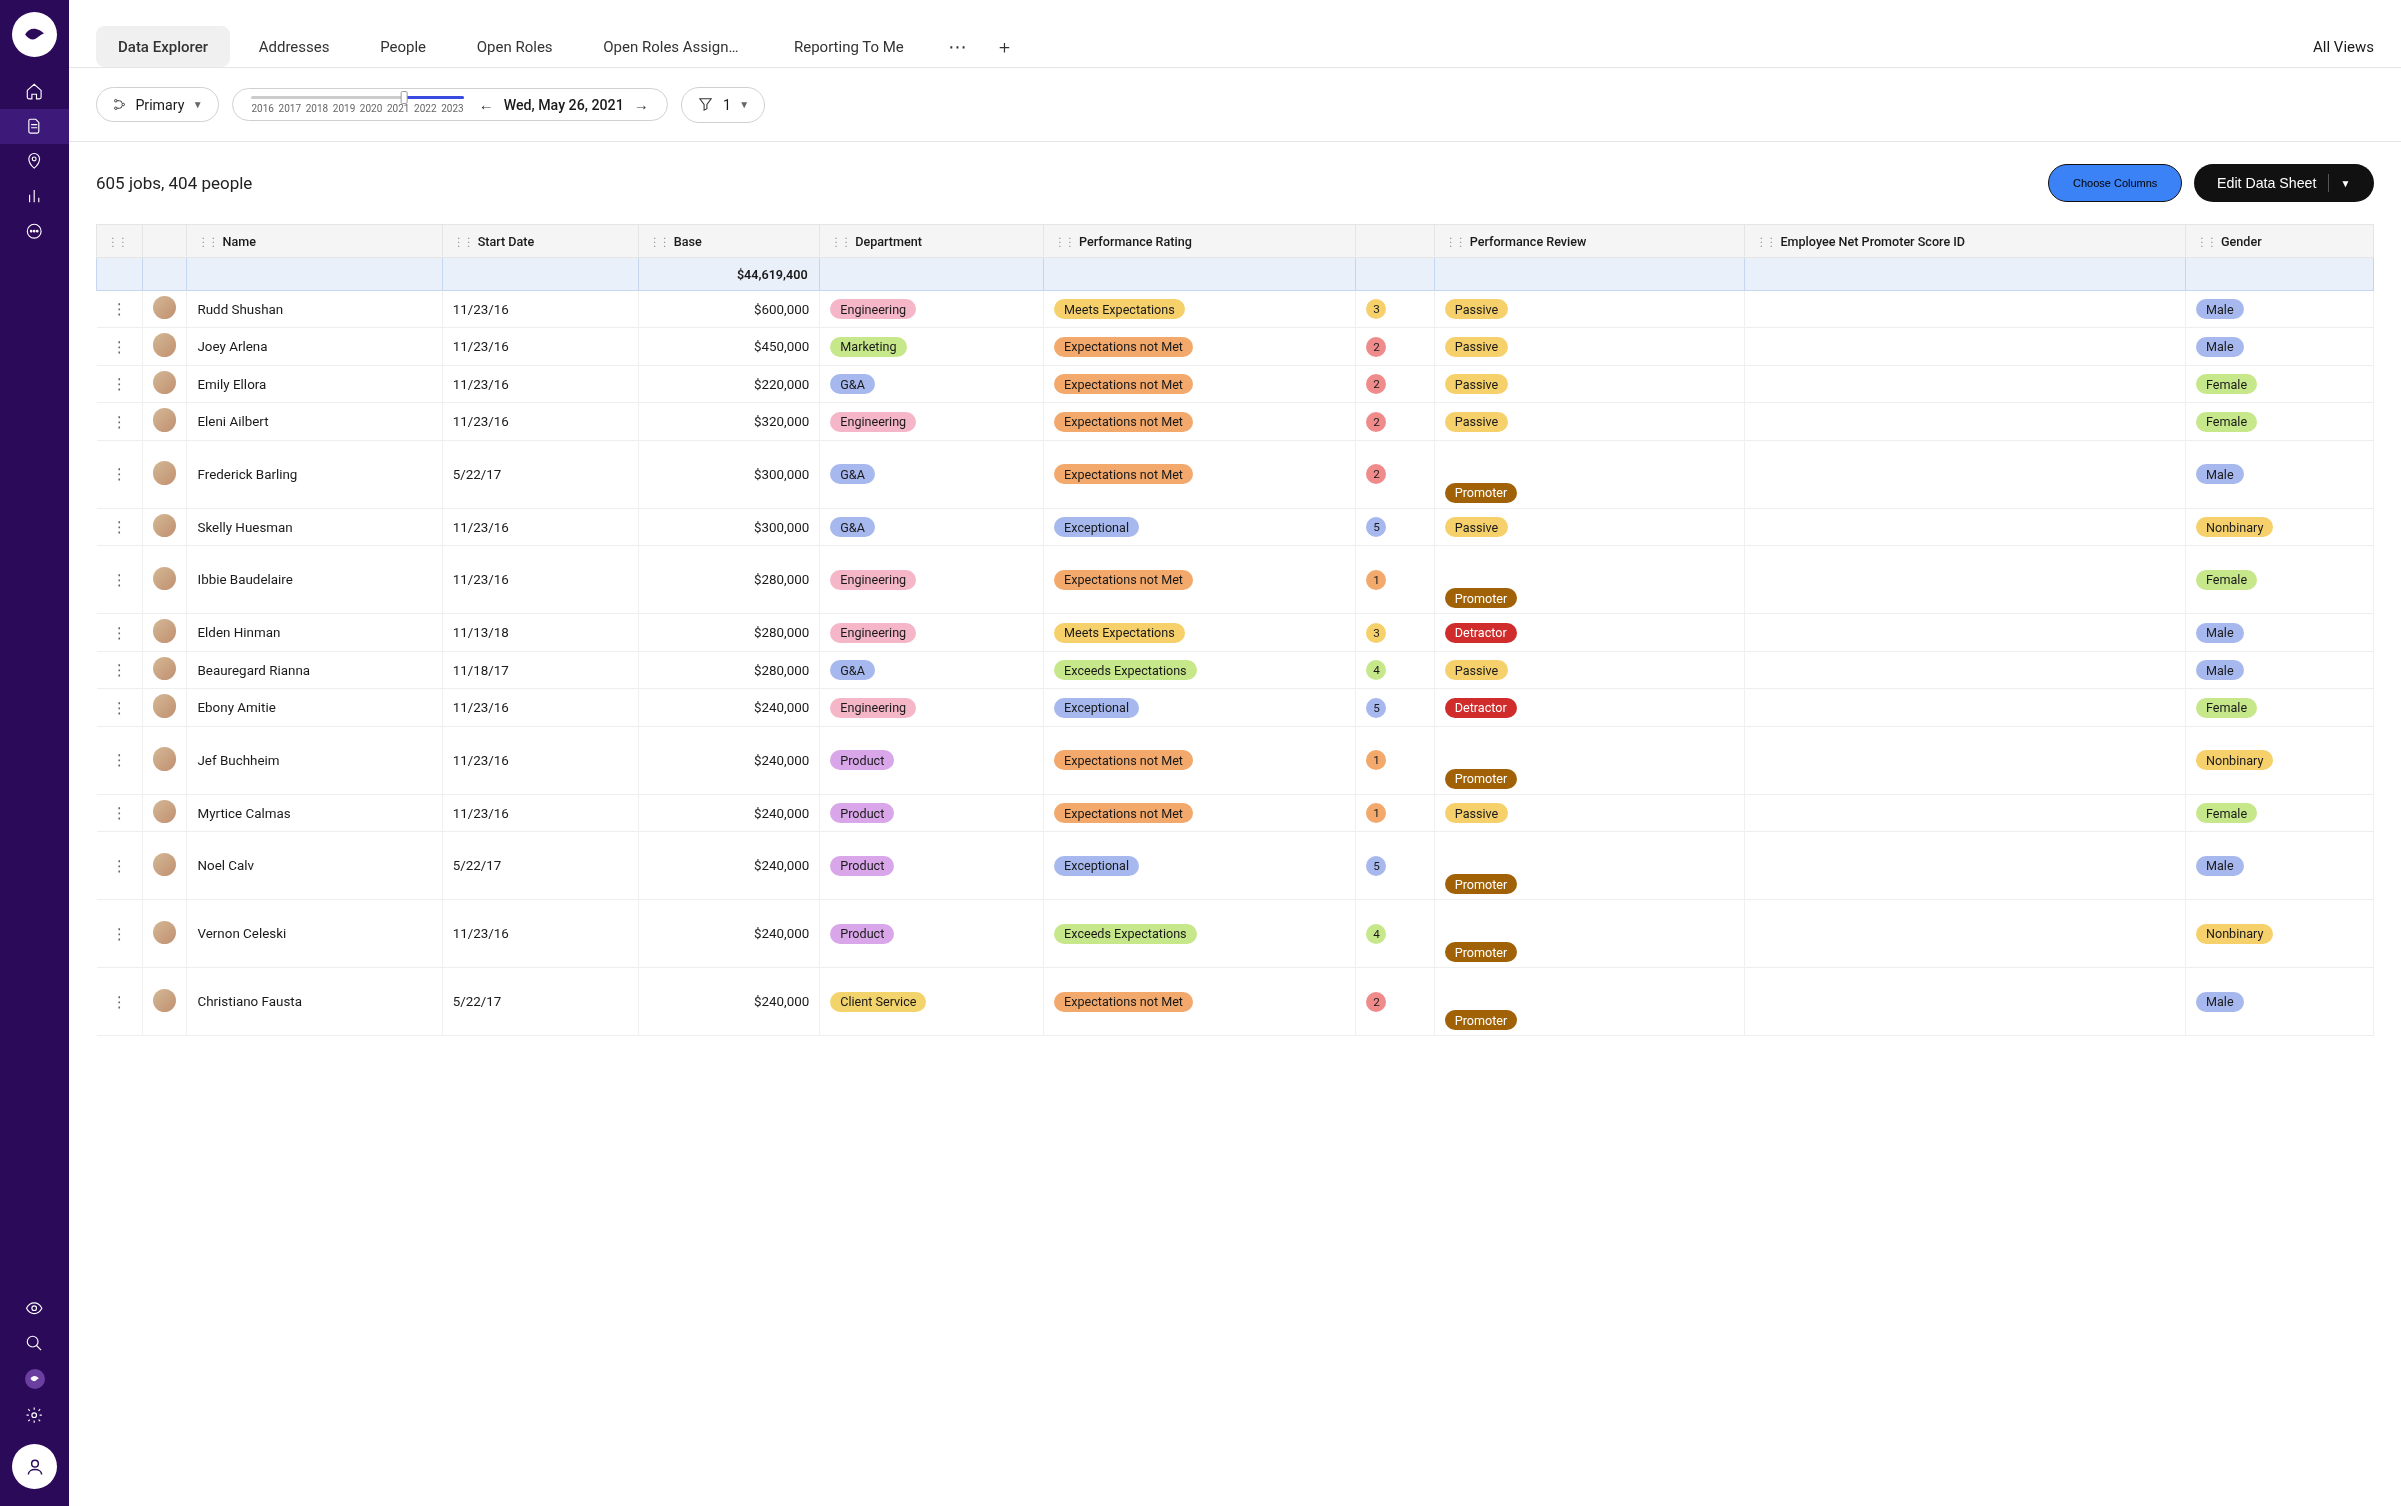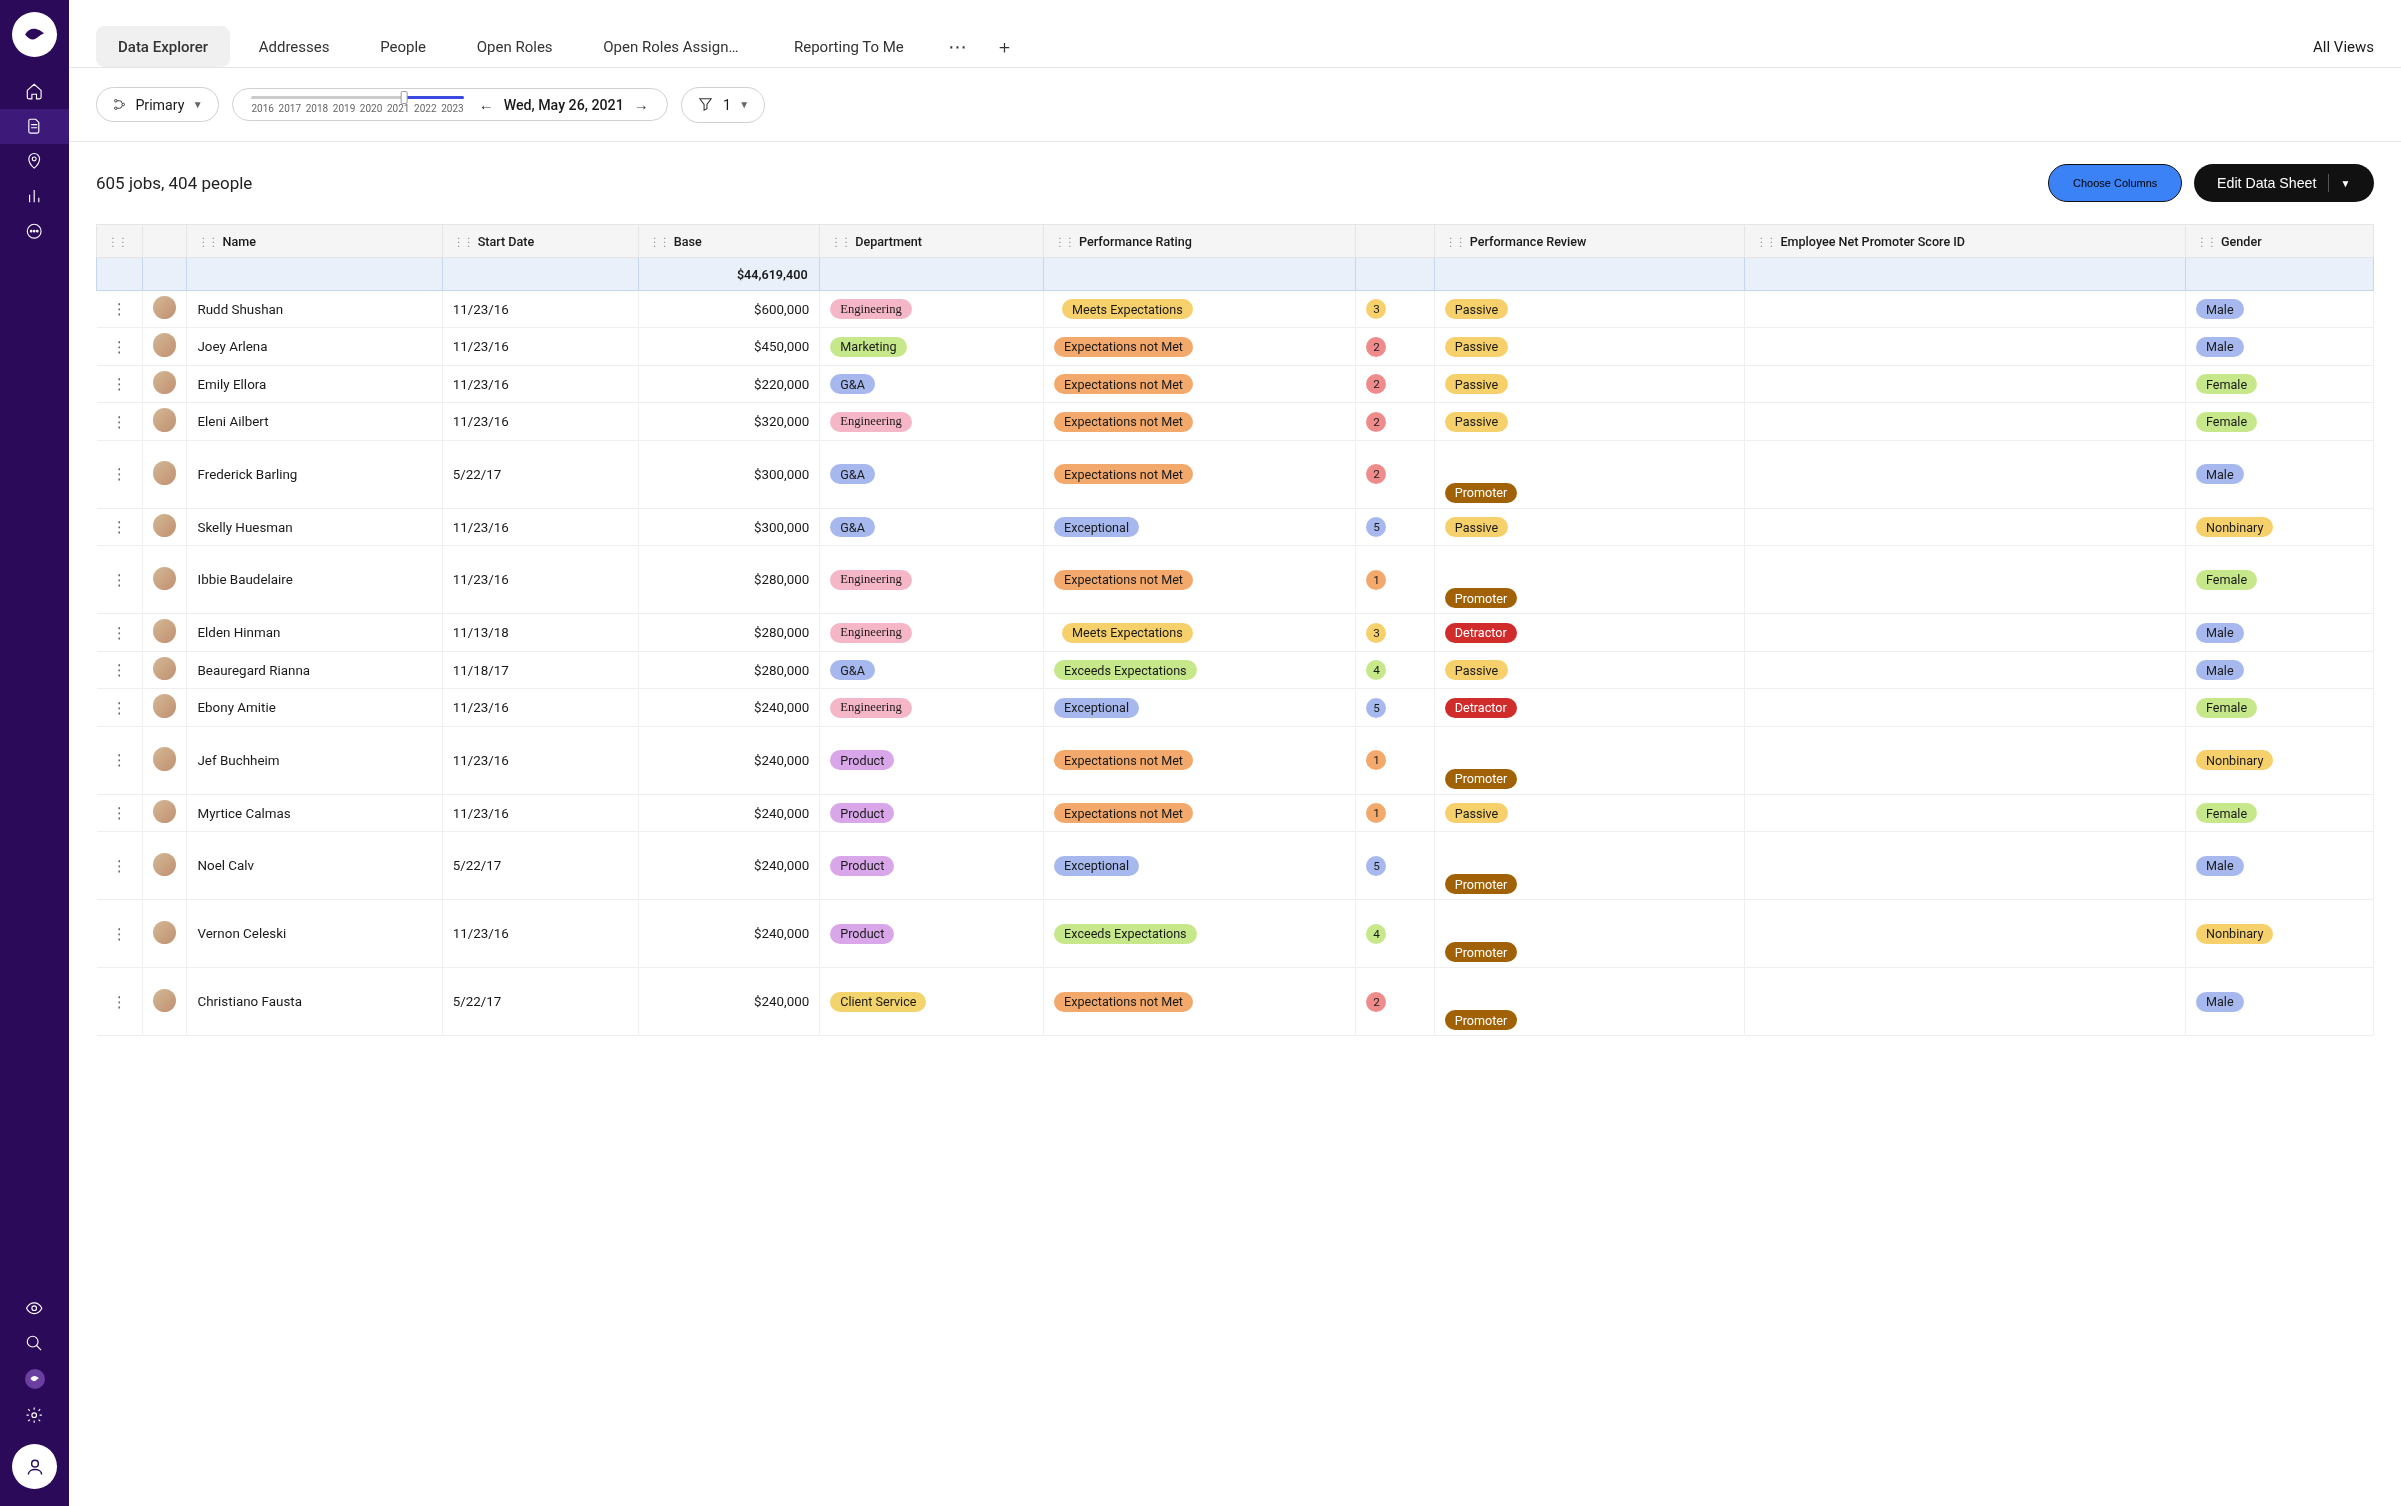--- a/index.html
+++ b/index.html
@@ -206,27 +206,27 @@
   }
   .money { text-align: right; }
 
   
   .chip {
     display: inline-block;
     padding: 2.5px 10px;
     border-radius: 10px;
     font-size: 12.6px;
   }
-  .chip-eng { background: #f5b6c8; font-family: Liberation Serif, serif; }
+  .chip-eng { background: #f5b6c8; }
   .chip-mkt { background: #c6e88a; }
   .chip-ga  { background: #a6b8ee; }
   .chip-prd { background: #d9a6ea; }
   .chip-cs  { background: #f3d36b; }
 
-  .chip-meets   { background: #f6d06b; margin-left: 8px; }
+  .chip-meets   { background: #f6d06b; }
   .chip-notmet  { background: #f2a96b; }
   .chip-except  { background: #a6b8ee; }
   .chip-exceeds { background: #c6e88a; }
 
   .badge-num {
     display: inline-flex; align-items: center; justify-content: center;
     width: 20px; height: 20px; border-radius: 10px;
     font-size: 11.7px;
   }
   .n1 { background: #f2a96b; }

